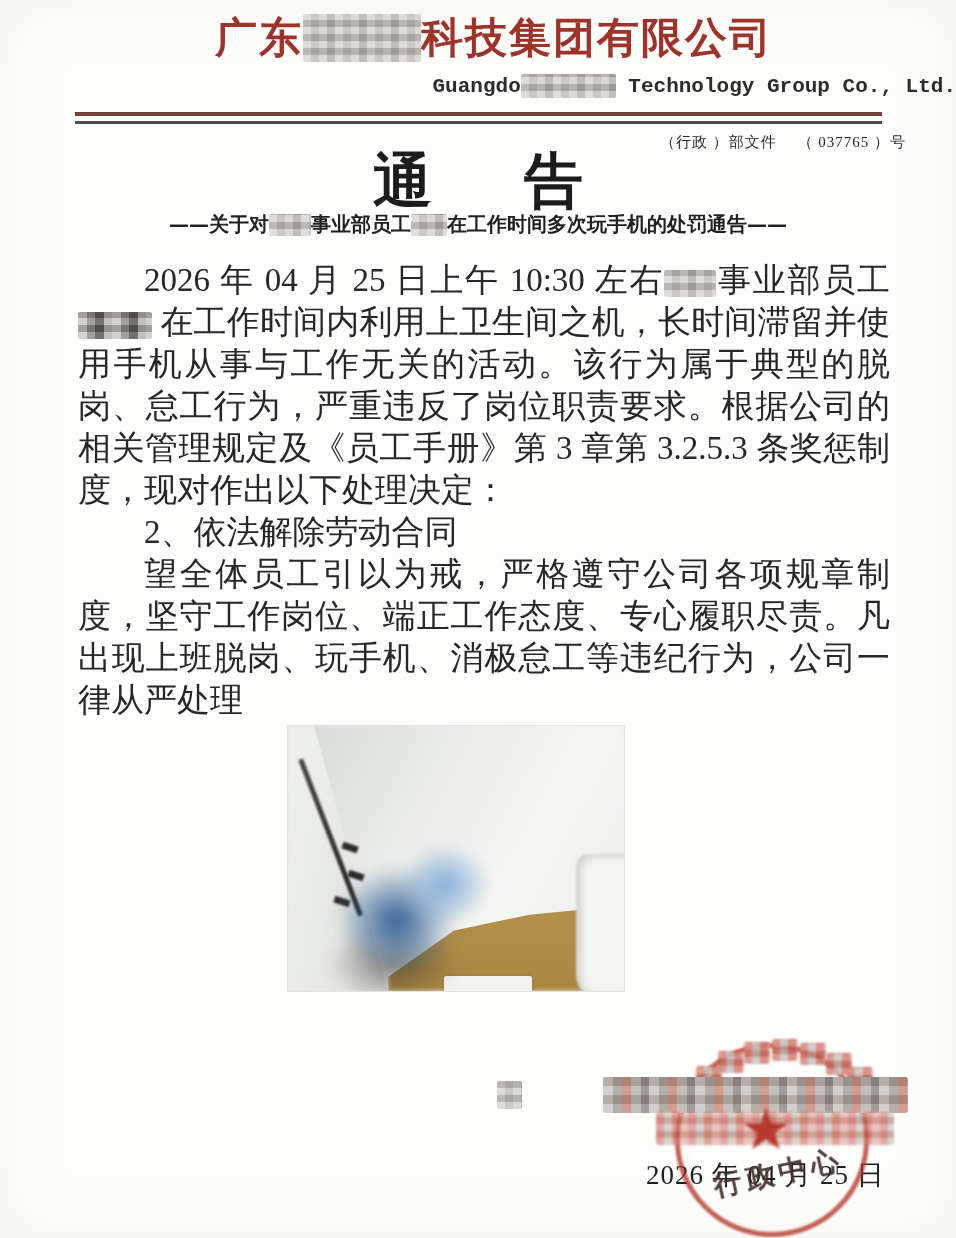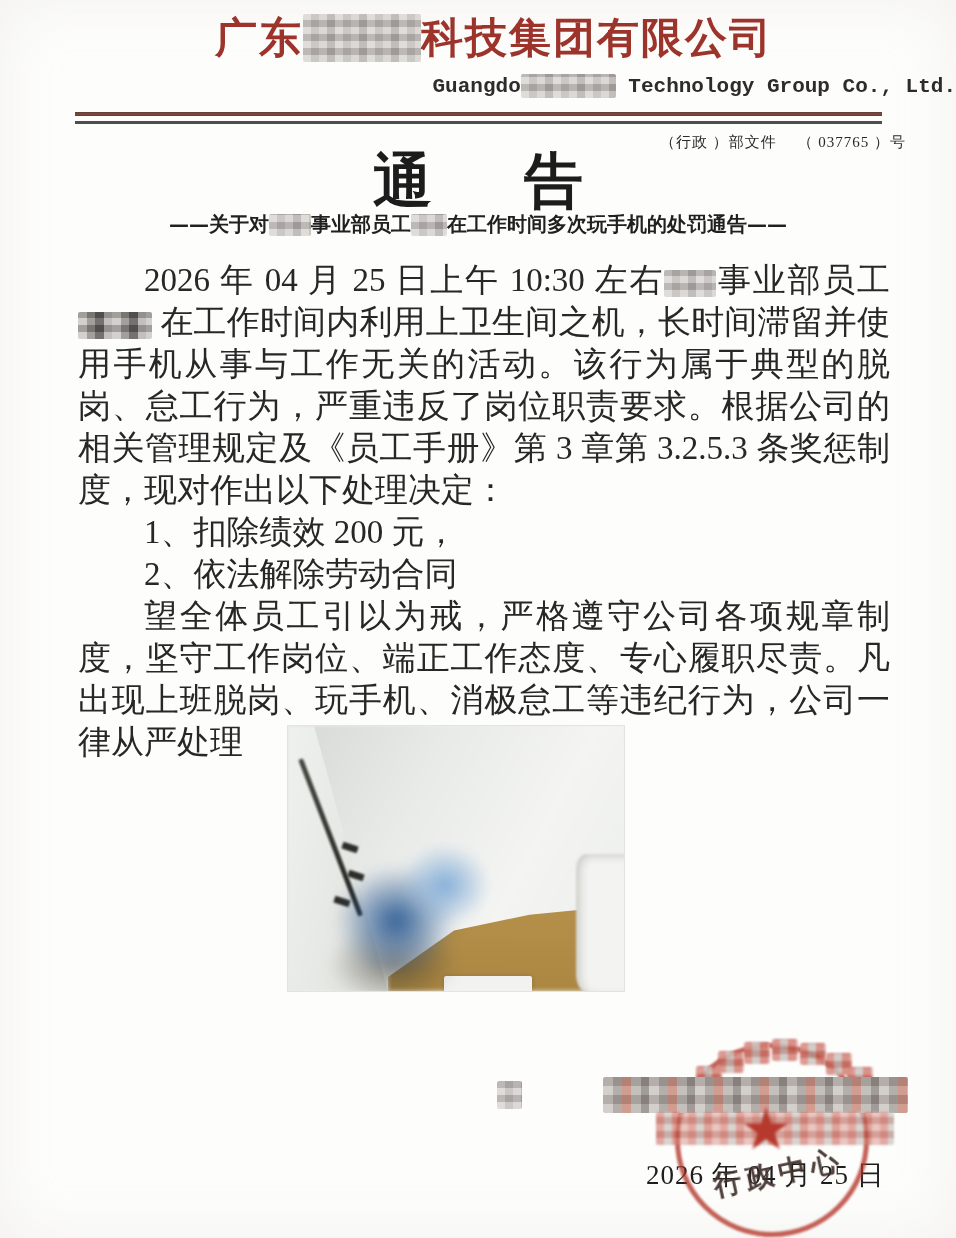--- a/index.html
+++ b/index.html
@@ -171,21 +171,20 @@
 
   <div class="title">
     <span>通</span>
     <span>告</span>
   </div>
 
   <div class="subtitle"><span>——关于对</span><span class="mosaic r1"></span><span>事业部员工</span><span class="mosaic r2"></span><span>在工作时间多次玩手机的处罚通告——</span></div>
 
   <div class="body">
     <p><span>2026 年 04 月 25 日上午 10:30 左右</span><span class="mosaic r1"></span><span>事业部员工</span><span class="mosaic mosaic-dark r2"></span><span> 在工作时间内利用上卫生间之机，长时间滞留并使用手机从事与工作无关的活动。该行为属于典型的脱岗、怠工行为，严重违反了岗位职责要求。根据公司的相关管理规定及《员工手册》第 3 章第 3.2.5.3 条奖惩制度，现对作出以下处理决定：</span></p>
-    <div class="decision">1、扣除绩效 200 元，</div>
     <div class="decision">2、依法解除劳动合同</div>
     <p>望全体员工引以为戒，严格遵守公司各项规章制度，坚守工作岗位、端正工作态度、专心履职尽责。凡出现上班脱岗、玩手机、消极怠工等违纪行为，公司一律从严处理</p>
   </div>
 
   <div class="photo">
     <div class="ph-room"></div>
     <div class="ph-door"></div>
     <div class="ph-doorline"></div>
     <div class="ph-hinge h1"></div>
     <div class="ph-hinge h2"></div>

